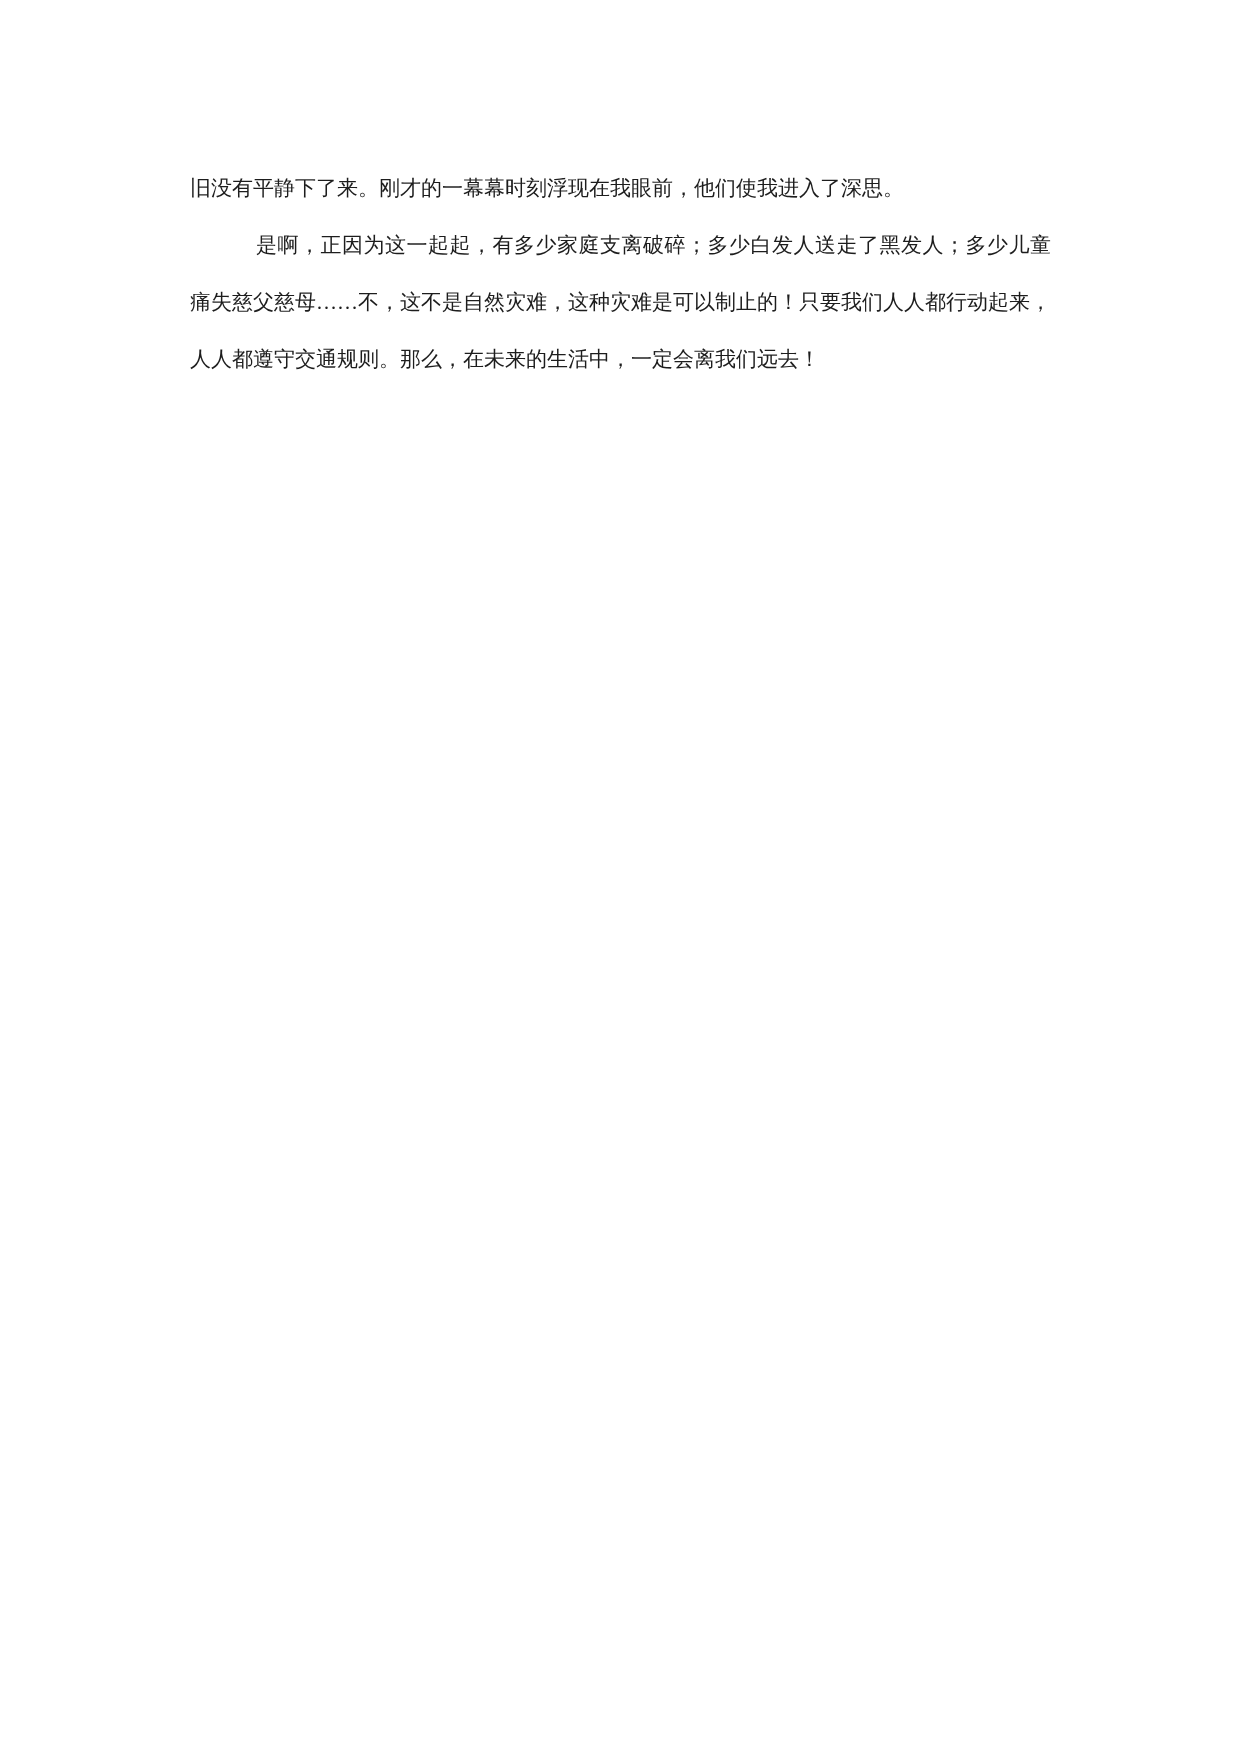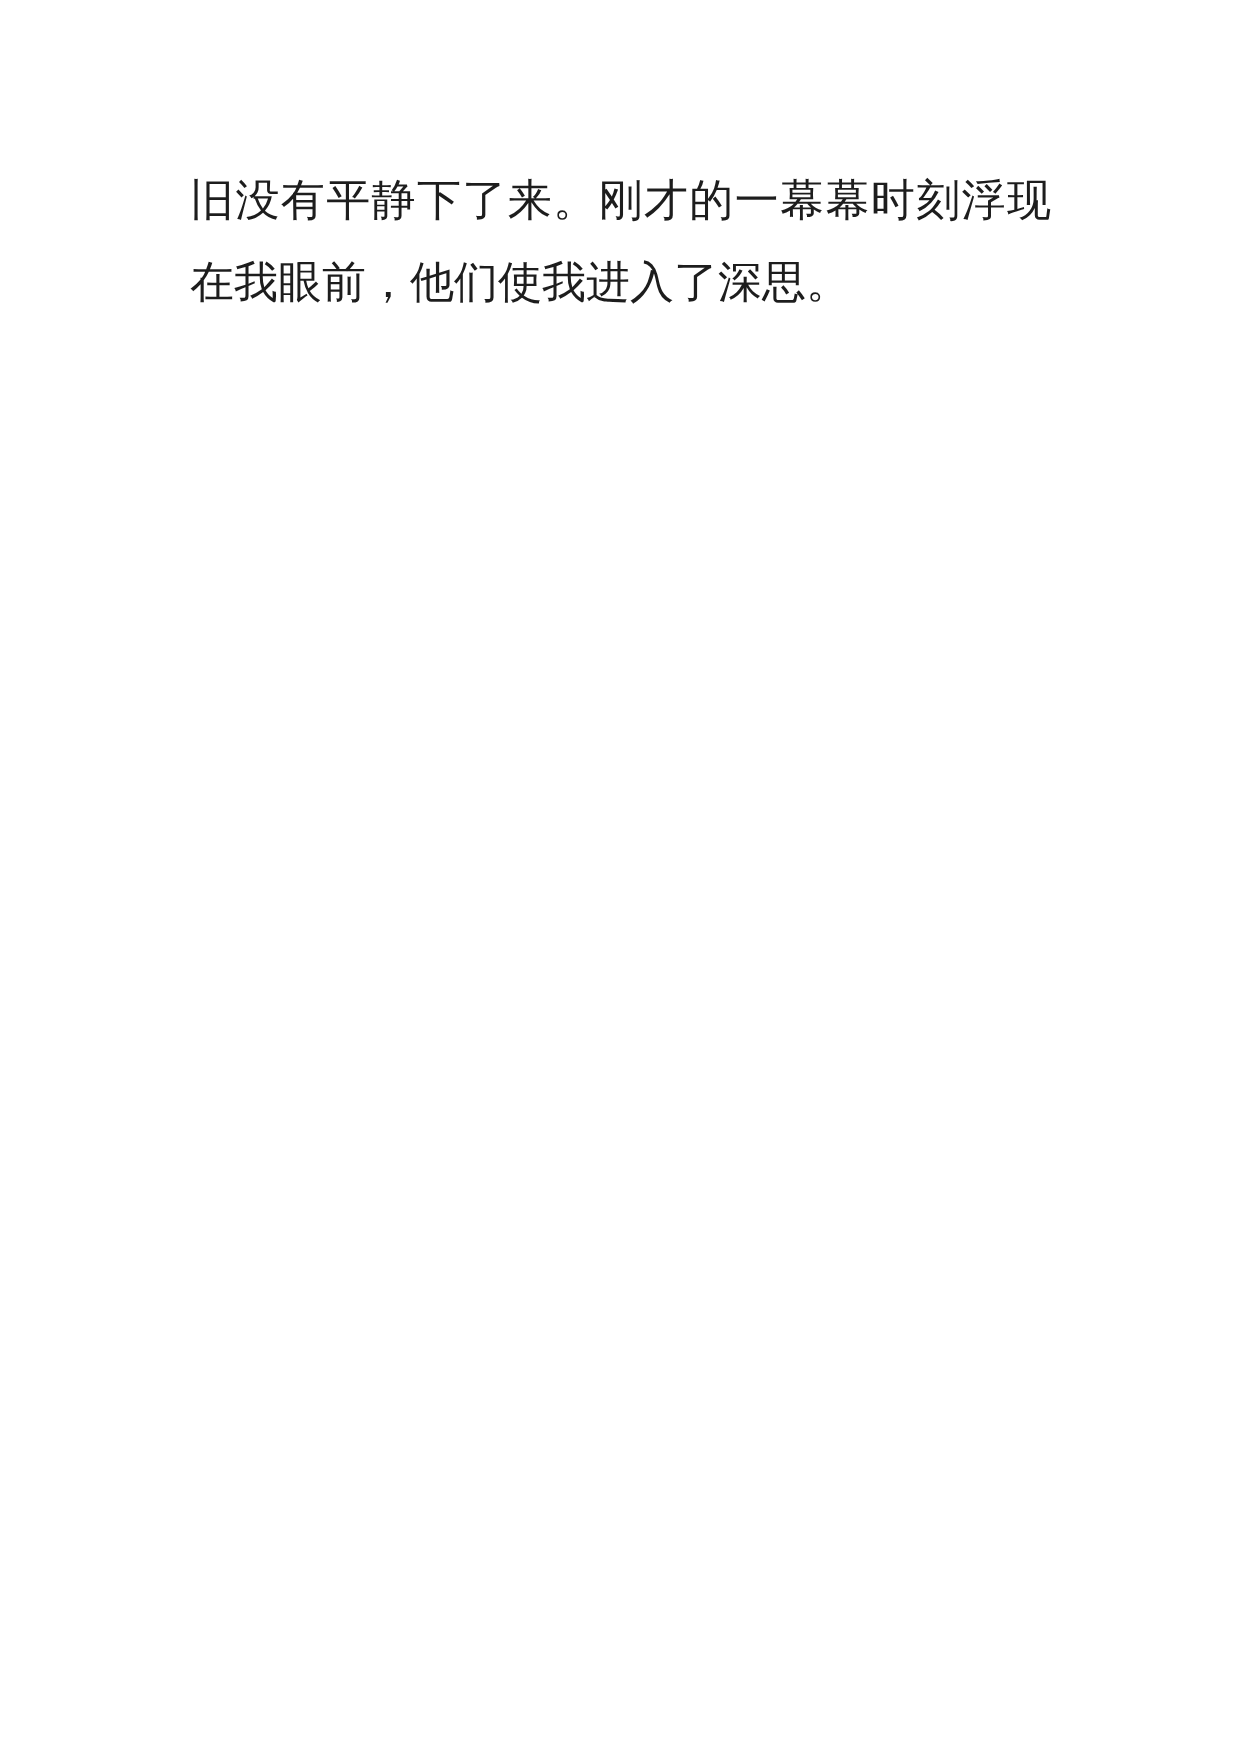--- a/index.html
+++ b/index.html
@@ -19,22 +19,22 @@
     background: #ffffff;
     font-family: "Liberation Serif", "DejaVu Serif", serif;
   }
 
   .content {
     position: absolute;
     left: 190px;
     top: 160px;
     width: 861px;
     color: #1d1d1d;
-    font-size: 44px;
-    line-height: 82px;
+    font-size: 21px;
+    line-height: 57px;
     text-align: justify;
     text-justify: inter-ideograph;
     letter-spacing: 0px;
     font-weight: 400;
   }
 
   .para {
     margin: 0;
     word-break: break-all;
   }
@@ -42,14 +42,15 @@
   .para.indent {
     text-indent: 66px; 
   }
 </style>
 </head>
 <body>
 
 <div class="page">
   <div class="content">
     <p class="para">旧没有平静下了来。刚才的一幕幕时刻浮现在我眼前，他们使我进入了深思。</p>
+    <p class="para indent">是啊，正因为这一起起，有多少家庭支离破碎；多少白发人送走了黑发人；多少儿童痛失慈父慈母……不，这不是自然灾难，这种灾难是可以制止的！只要我们人人都行动起来，人人都遵守交通规则。那么，在未来的生活中，一定会离我们远去！</p>
   </div>
 </div>
 
 </body></html>

